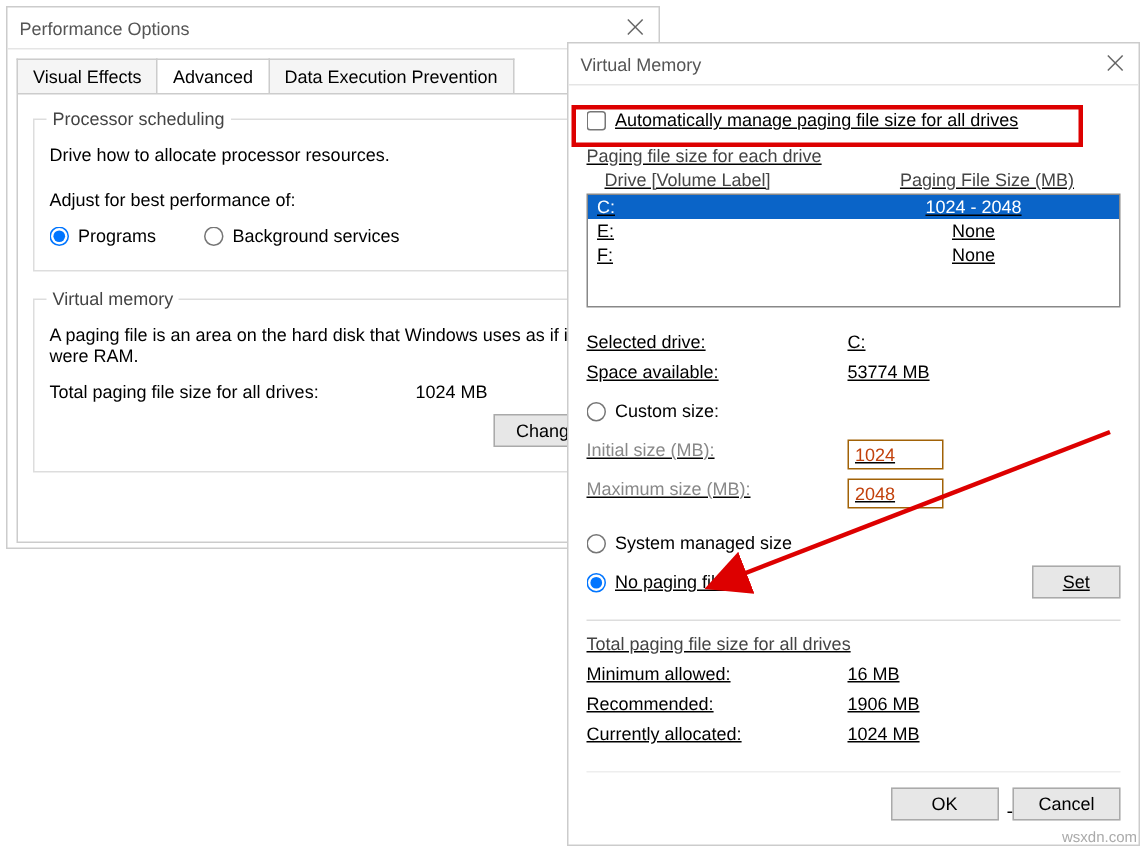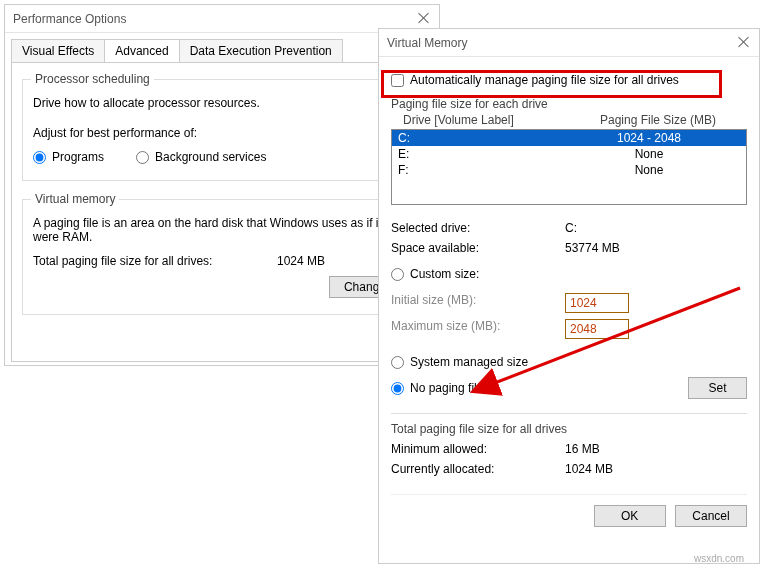--- a/index.html
+++ b/index.html
@@ -30,21 +30,21 @@
 .dh-a { flex: 0 0 160px; }
 .dh-b { flex: 1; text-align: center; }
 .tf { border: 1px solid #a16207; padding: 2px 4px; width: 64px; color: #c2410c; }
 .dim { color: #888; }
 .kv { display: flex; gap: 24px; }
 .kv .k { width: 150px; }
 .red-box { position: absolute; border: 3px solid #d00; pointer-events: none; }
 .redbox1 { left: 381px; top: 70px; width: 341px; height: 28px; }
 .arrow { position: absolute; pointer-events: none; }
 .arrow svg { overflow: visible; }
-.watermark { position: absolute; right: 20px; bottom: 4px; color: #aaa; font-size: 10px; }
+.watermark { position: absolute; right: 6px; bottom: 4px; color: #aaa; font-size: 10px; }
 </style>
 </head>
 <body>
 
 <div class="win win1">
   <div class="titlebar">
     <span class="title">Performance Options</span>
     <span class="closex"></span>
   </div>
   <div class="tabs">
@@ -80,21 +80,21 @@
       </div>
     </div>
   </div>
 </div>
 
 <div class="win win2">
   <div class="titlebar">
     <span class="title">Virtual Memory</span>
     <span class="closex"></span>
   </div>
-  <div style="padding:10px 12px;">
+  <div style="padding:10px 12px;text-decoration:underline;">
     <label class="check row" style="margin-bottom:10px;display:flex;">
       <input type="checkbox" style="">
       <span>Automatically manage paging file size for all drives</span>
     </label>
 
     <div style="color:#444;">Paging file size for each drive</div>
     <div class="drive-head" style="padding-left:12px;gap:12px;">
       <span class="dh-a">Drive  [Volume Label]</span>
       <span class="dh-b">Paging File Size (MB)</span>
     </div>
@@ -147,20 +147,24 @@
       <button class="btn" style="width:59px;">Set</button>
     </div>
 
     <div style="border-top:1px solid #ddd;margin-top:12px;padding-top:8px;">
       <div style="color:#444;margin-bottom:6px;">Total paging file size for all drives</div>
       <div class="row kv">
           <span class="k">Minimum allowed:</span>
           <span>16 MB</span>
         </div>
       <div class="row kv">
+          <span class="k">Recommended:</span>
+          <span>1906 MB</span>
+        </div>
+      <div class="row kv">
           <span class="k">Currently allocated:</span>
           <span>1024 MB</span>
         </div>
     </div>
 
     <div style="text-align:right;margin-top:18px;border-top:1px solid #eee;padding-top:10px;">
       <button class="btn" style="width:72px;margin-right:6px;">OK</button>
       <button class="btn" style="width:72px;">Cancel</button>
     </div>
   </div>

